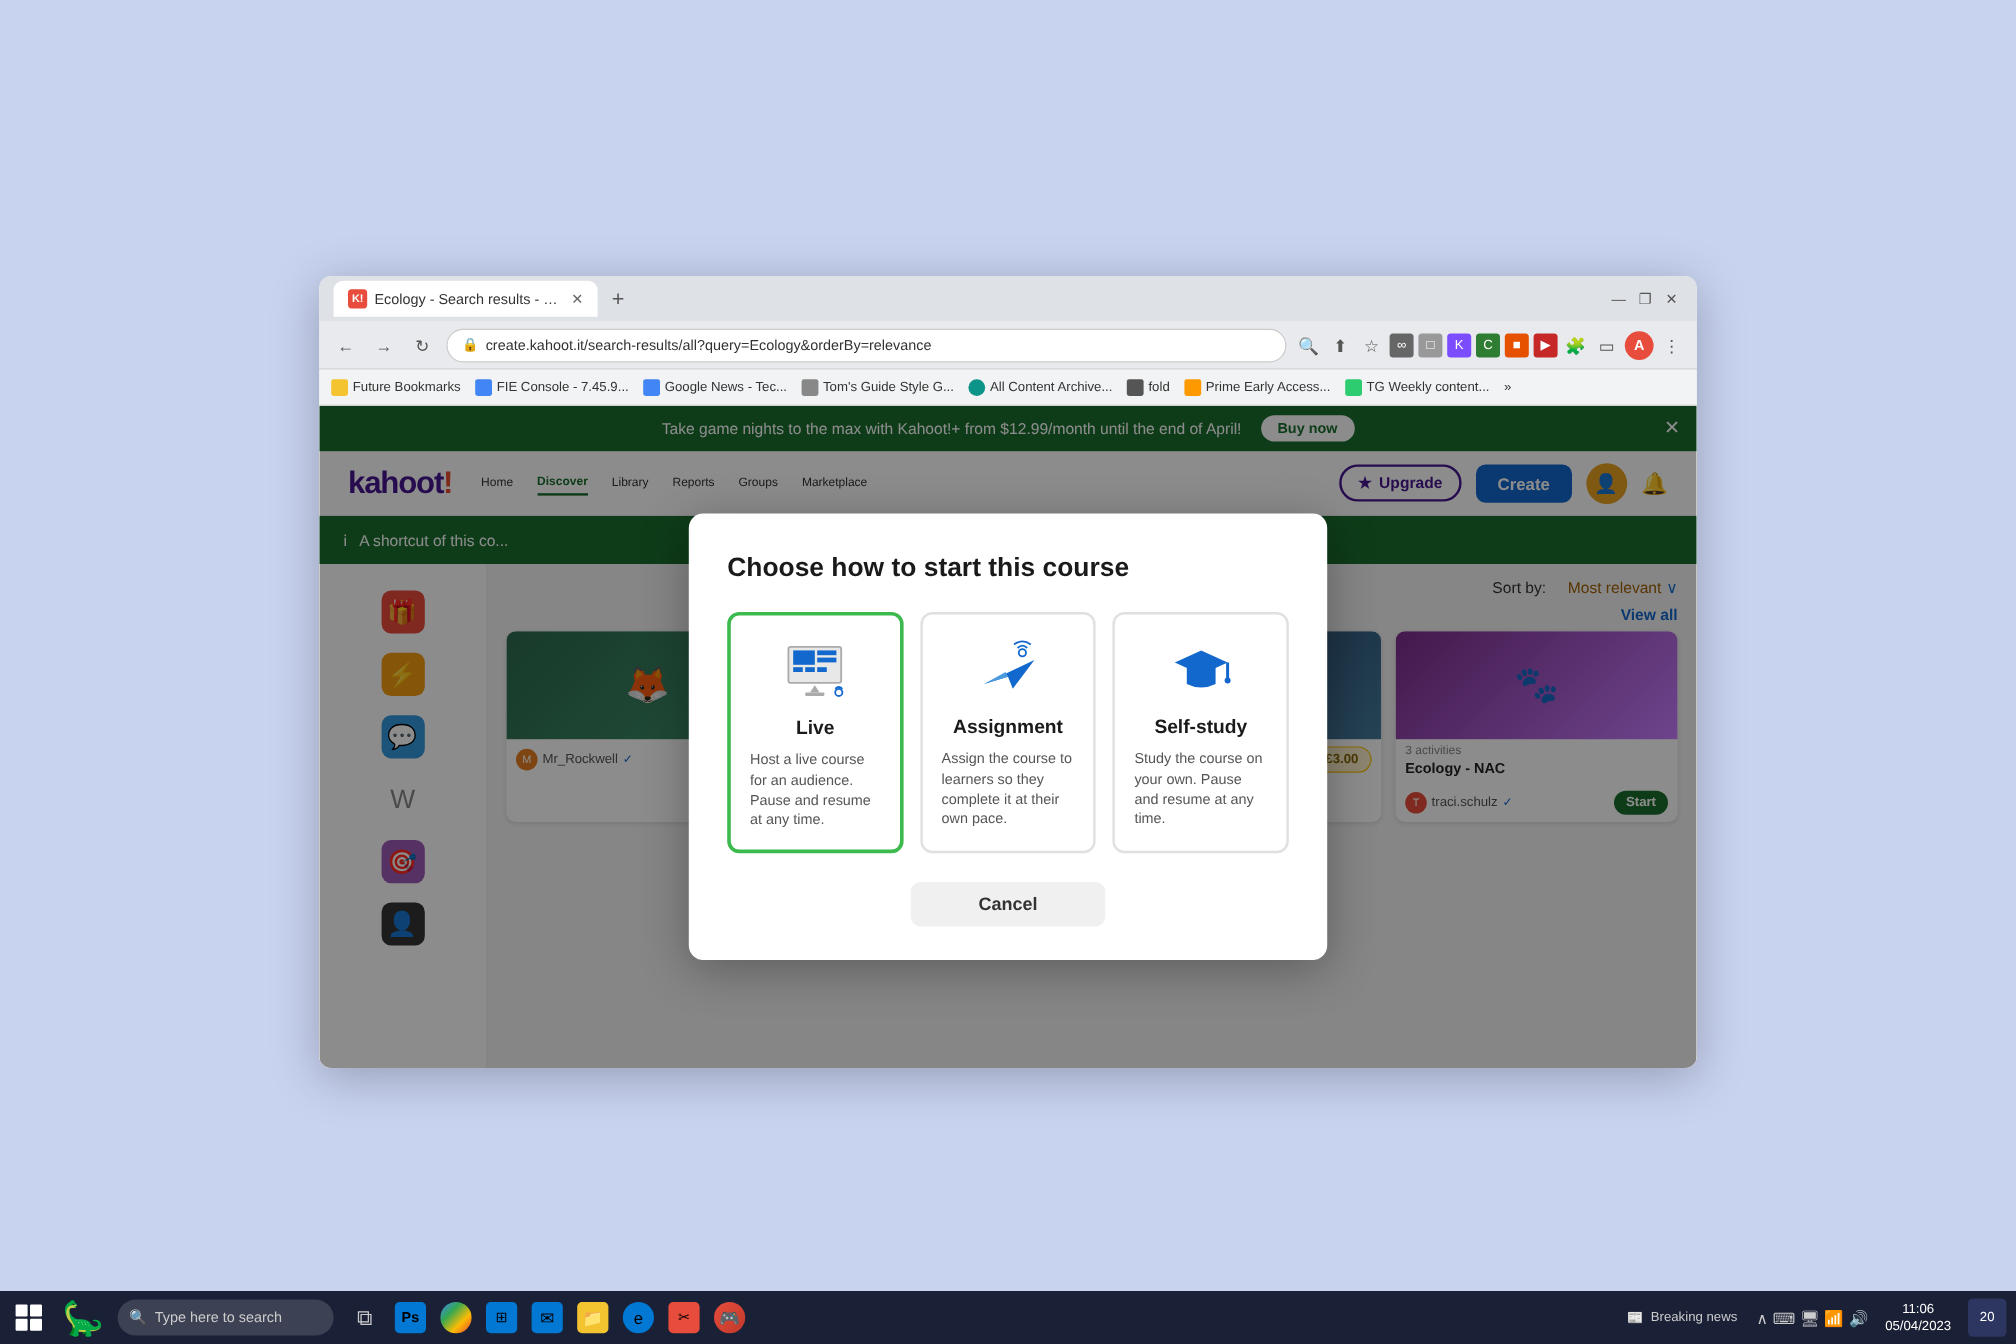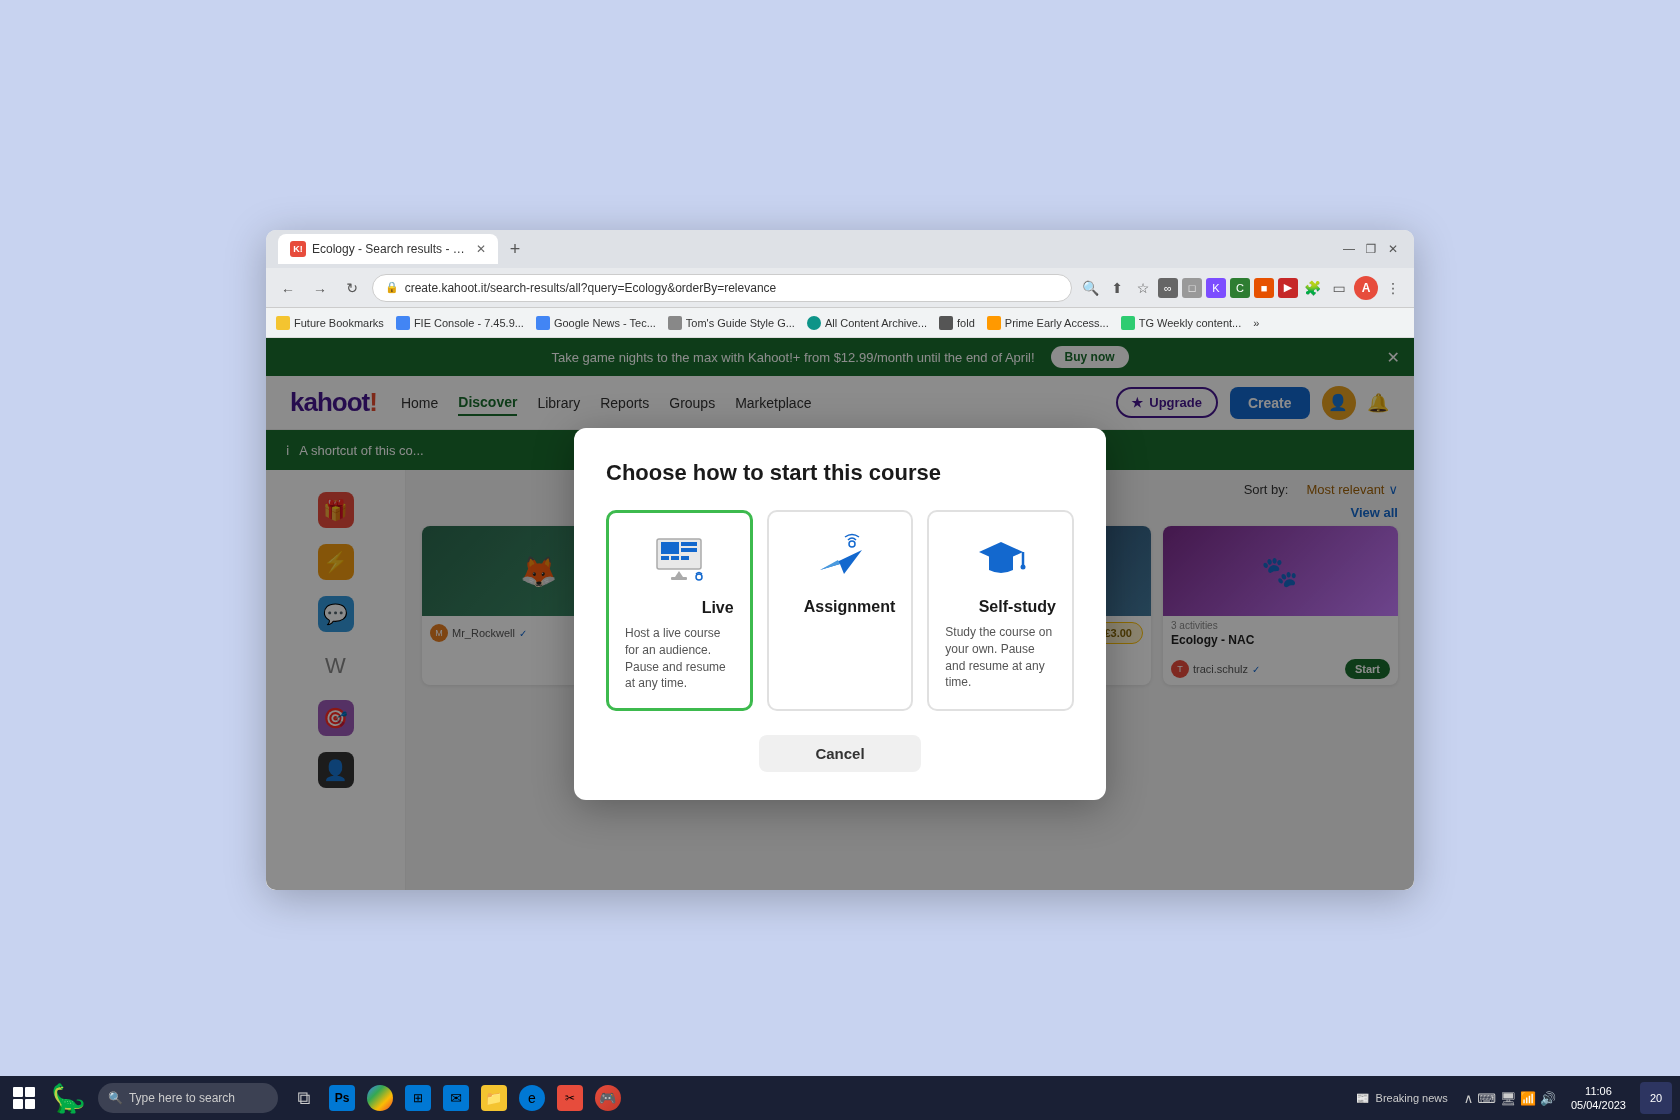--- a/index.html
+++ b/index.html
@@ -277,21 +277,21 @@
       color: #46178f;
       letter-spacing: -1px;
     }
     .kahoot-logo span { color: #e64c2e; }
     .nav-links {
       display: flex;
       gap: 20px;
       align-items: center;
     }
     .nav-link {
-      font-size: 14px;
+      font-size: 10px;
       color: #333;
       cursor: pointer;
       padding: 4px 0;
     }
     .nav-link.active {
       color: #1a6e2e;
       border-bottom: 2px solid #1a6e2e;
       font-weight: 600;
     }
     .nav-right {
@@ -540,21 +540,21 @@
       gap: 14px;
       margin-bottom: 24px;
     }
     .option-card {
       border: 2px solid #e0e0e0;
       border-radius: 10px;
       padding: 20px 16px 16px;
       cursor: pointer;
       display: flex;
       flex-direction: column;
-      align-items: flex-end;
+      align-items: center;
       gap: 8px;
       position: relative;
       background: #fff;
       transition: border-color 0.2s;
     }
     .option-card.selected {
       border-color: #3dba4e;
       border-width: 3px;
     }
     .option-icon {
@@ -959,20 +959,21 @@
 
                 <svg width="60" height="50" viewBox="0 0 60 50">
                   <polygon points="10,38 52,18 34,42 30,32" fill="#1368ce"></polygon>
                   <polygon points="10,38 28,28 30,32" fill="#4a9ade"></polygon>
                   <circle cx="42" cy="12" r="3" fill="none" stroke="#1368ce" stroke-width="1.5"></circle>
                   <path d="M38 8 Q42 4 46 8" fill="none" stroke="#1368ce" stroke-width="1.5"></path>
                   <path d="M35 5 Q42 0 49 5" fill="none" stroke="#1368ce" stroke-width="1.5"></path>
                 </svg>
               </div>
               <span class="option-label">Assignment</span>
+              <span class="option-desc">Assign the course to learners so they complete it at their own pace.</span>
             </div>
 
             <div class="option-card">
               <div class="option-icon">
 
                 <svg width="60" height="50" viewBox="0 0 60 50">
                   <polygon points="30,10 52,20 30,30 8,20" fill="#1368ce"></polygon>
                   <path d="M18,24 L18,38 Q30,44 42,38 L42,24" fill="#1368ce"></path>
                   <line x1="52" y1="20" x2="52" y2="34" stroke="#1368ce" stroke-width="2.5"></line>
                   <circle cx="52" cy="35" r="2.5" fill="#1368ce"></circle>

